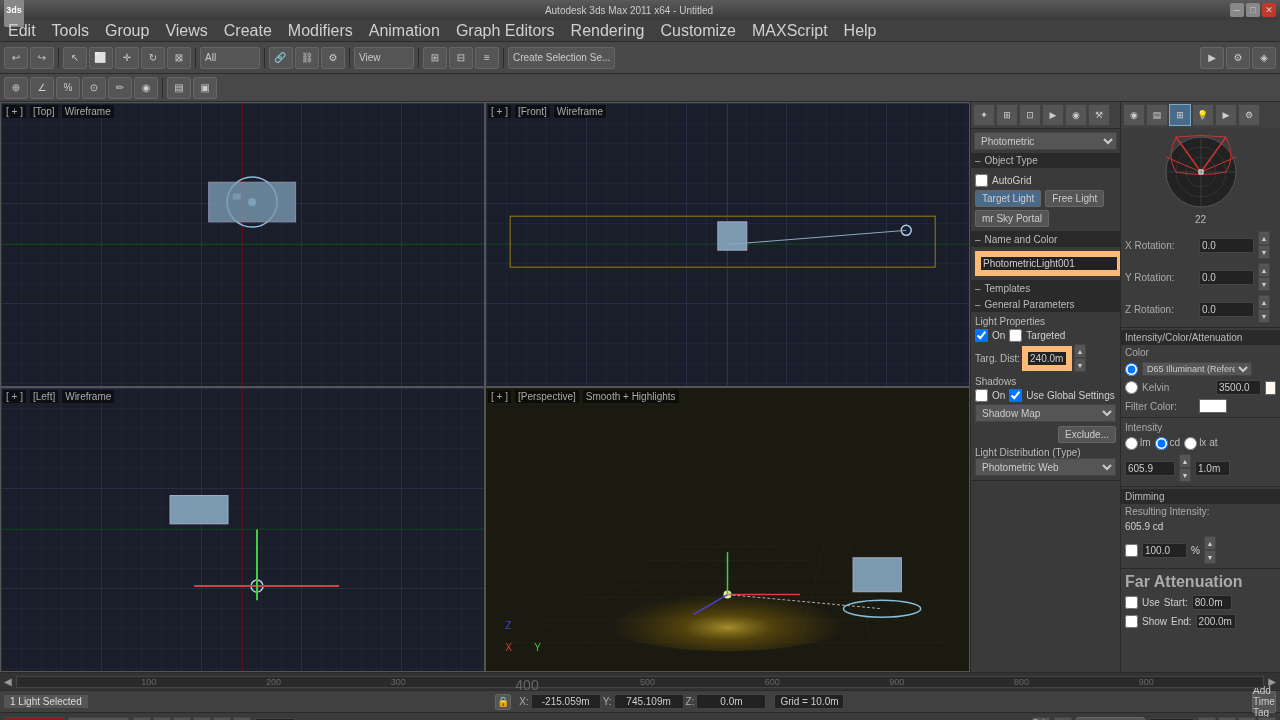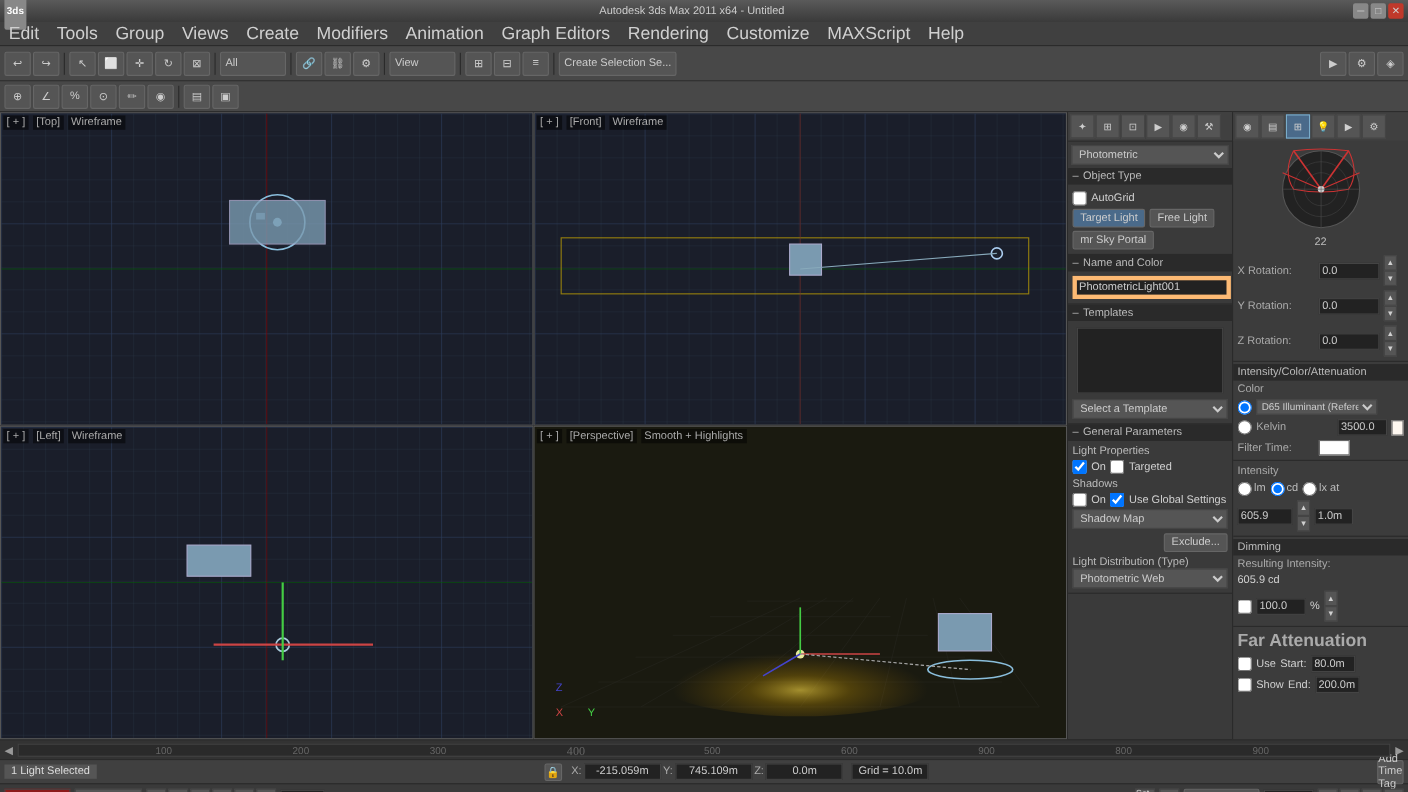--- a/index.html
+++ b/index.html
@@ -43,21 +43,21 @@
     
     .panel-section { border-bottom: 1px solid #2a2a2a; }
     .panel-section-header { background: #2a2a2a; padding: 2px 4px; font-size: 10px; color: #bbb; display: flex; align-items: center; gap: 4px; cursor: pointer; }
     .panel-section-content { padding: 4px; }
 
     .panel-dropdown { width: 100%; height: 18px; background: #555; border: 1px solid #444; color: #ccc; font-size: 10px; padding: 0 2px; }
     .panel-checkbox-row { display: flex; align-items: center; gap: 4px; margin: 2px 0; font-size: 10px; }
     .panel-btn { padding: 2px 6px; background: #555; border: 1px solid #666; color: #ccc; font-size: 10px; cursor: pointer; border-radius: 2px; }
     .panel-btn.active { background: #4a6a8a; }
     .panel-input-row { display: flex; align-items: center; gap: 2px; margin: 2px 0; font-size: 10px; }
-    .panel-input { background: #222; border: 4px solid #fdba74; color: #ccc; font-size: 10px; padding: 1px 2px; }
+    .panel-input { background: #222; border: 6px solid #fdba74; color: #ccc; font-size: 10px; padding: 1px 2px; }
     .panel-label { font-size: 10px; color: #bbb; }
 
     
     #far-right { width: 160px; background: #3c3c3c; border-left: 1px solid #2a2a2a; overflow-y: auto; }
     .fr-header { background: #2a2a2a; padding: 2px 4px; font-size: 10px; color: #bbb; }
     .fr-row { display: flex; align-items: center; padding: 2px 4px; gap: 4px; font-size: 10px; }
     .fr-label { color: #aaa; min-width: 70px; }
     .fr-input { background: #222; border: 1px solid #444; color: #ccc; font-size: 10px; padding: 1px 2px; width: 55px; }
     .fr-spin-btn { width: 12px; height: 14px; background: #555; border: 1px solid #444; display: flex; align-items: center; justify-content: center; cursor: pointer; font-size: 7px; }
     .fr-divider { height: 1px; background: #2a2a2a; margin: 2px 0; }
@@ -369,42 +369,44 @@
           <span class="color-swatch"></span>
         </div>
       </div>
     </div>
 
     <div class="panel-section">
       <div class="panel-section-header">
         <span>–</span>
         <span>Templates</span>
       </div>
-      <div class="panel-section-content">
-        <div class="templates-box"></div>
-        <select class="panel-dropdown" style="margin-top:3px;">
-          <option>Select a Template</option>
-        </select>
-      </div>
     </div>
 
     <div class="panel-section">
       <div class="panel-section-header">
         <span>–</span>
         <span>General Parameters</span>
       </div>
       <div class="panel-section-content">
         
         <div class="panel-label">Light Properties</div>
         <div class="panel-checkbox-row">
           <input type="checkbox" checked="" style="">
           <span>On</span>
           <input type="checkbox" style="">
           <span>Targeted</span>
         </div>
+        <div class="panel-input-row">
+          <span class="panel-label">Targ. Dist:</span>
+          <input class="panel-input" style="width: 50px;" value="240.0m">
+          <div style="display:flex;flex-direction:column;">
+            <div class="fr-spin-btn">▲</div>
+            <div class="fr-spin-btn">▼</div>
+          </div>
+        </div>
 
         
         <div class="panel-label" style="margin-top:4px;">Shadows</div>
         <div class="panel-checkbox-row shadow-on-row">
           <input type="checkbox" style="">
           <span>On</span>
           <input type="checkbox" checked="" style="">
           <span>Use Global Settings</span>
         </div>
         <select class="panel-dropdown">
@@ -491,21 +493,21 @@
       </select>
     </div>
     <div class="fr-row">
       <input type="radio" style="">
       <span class="fr-label">Kelvin</span>
       <input class="fr-input" style="width: 45px;" value="3500.0">
       <div style="width:14px;height:14px;background:#fff8f0;border:1px solid #666;"></div>
     </div>
 
     <div class="fr-row">
-      <span class="fr-label">Filter Time:</span>
+      <span class="fr-label">Filter Color:</span>
       <div style="width:28px;height:14px;background:#ffffff;border:1px solid #666;"></div>
     </div>
 
     <div class="fr-divider"></div>
 
     <div style="padding:2px 4px; font-size:10px; color:#aaa;">Intensity</div>
     <div class="fr-row">
       <label class="radio-label">
           <input type="radio" style="">
           <span>lm</span>
@@ -567,21 +569,21 @@
 </div>
 
 <div id="timeline">
   <span>◀</span>
   <div style="flex:1; height:12px; background:#2a2a2a; border:1px solid #444; margin:0 4px; position:relative; cursor:pointer;">
     <div style="position:absolute; left:0; top:0; height:100%; width:0; background:#555;"></div>
 
     <span style="position:absolute; left:10%; font-size:9px; top:0; color:#666;">100</span>
     <span style="position:absolute; left:20%; font-size:9px; top:0; color:#666;">200</span>
     <span style="position:absolute; left:30%; font-size:9px; top:0; color:#666;">300</span>
-    <span style="position:absolute; left:40%; font-size:11px; top:0; color:#666;font-family:Liberation Serif, serif;">400</span>
+    <span style="position:absolute; left:40%; font-size:14px; top:0; color:#666;">400</span>
     <span style="position:absolute; left:50%; font-size:9px; top:0; color:#666;">500</span>
     <span style="position:absolute; left:60%; font-size:9px; top:0; color:#666;">600</span>
     <span style="position:absolute; left:70%; font-size:9px; top:0; color:#666;">900</span>
     <span style="position:absolute; left:80%; font-size:9px; top:0; color:#666;">800</span>
     <span style="position:absolute; left:90%; font-size:9px; top:0; color:#666;">900</span>
   </div>
   <span>▶</span>
 </div>
 
 <div id="statusbar">

